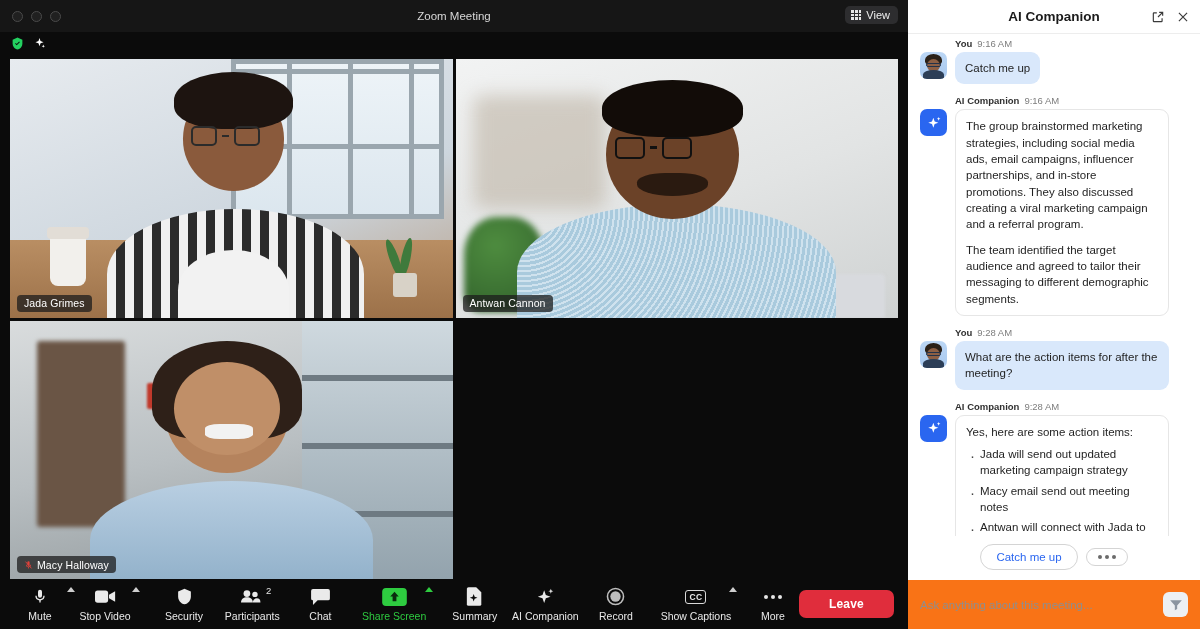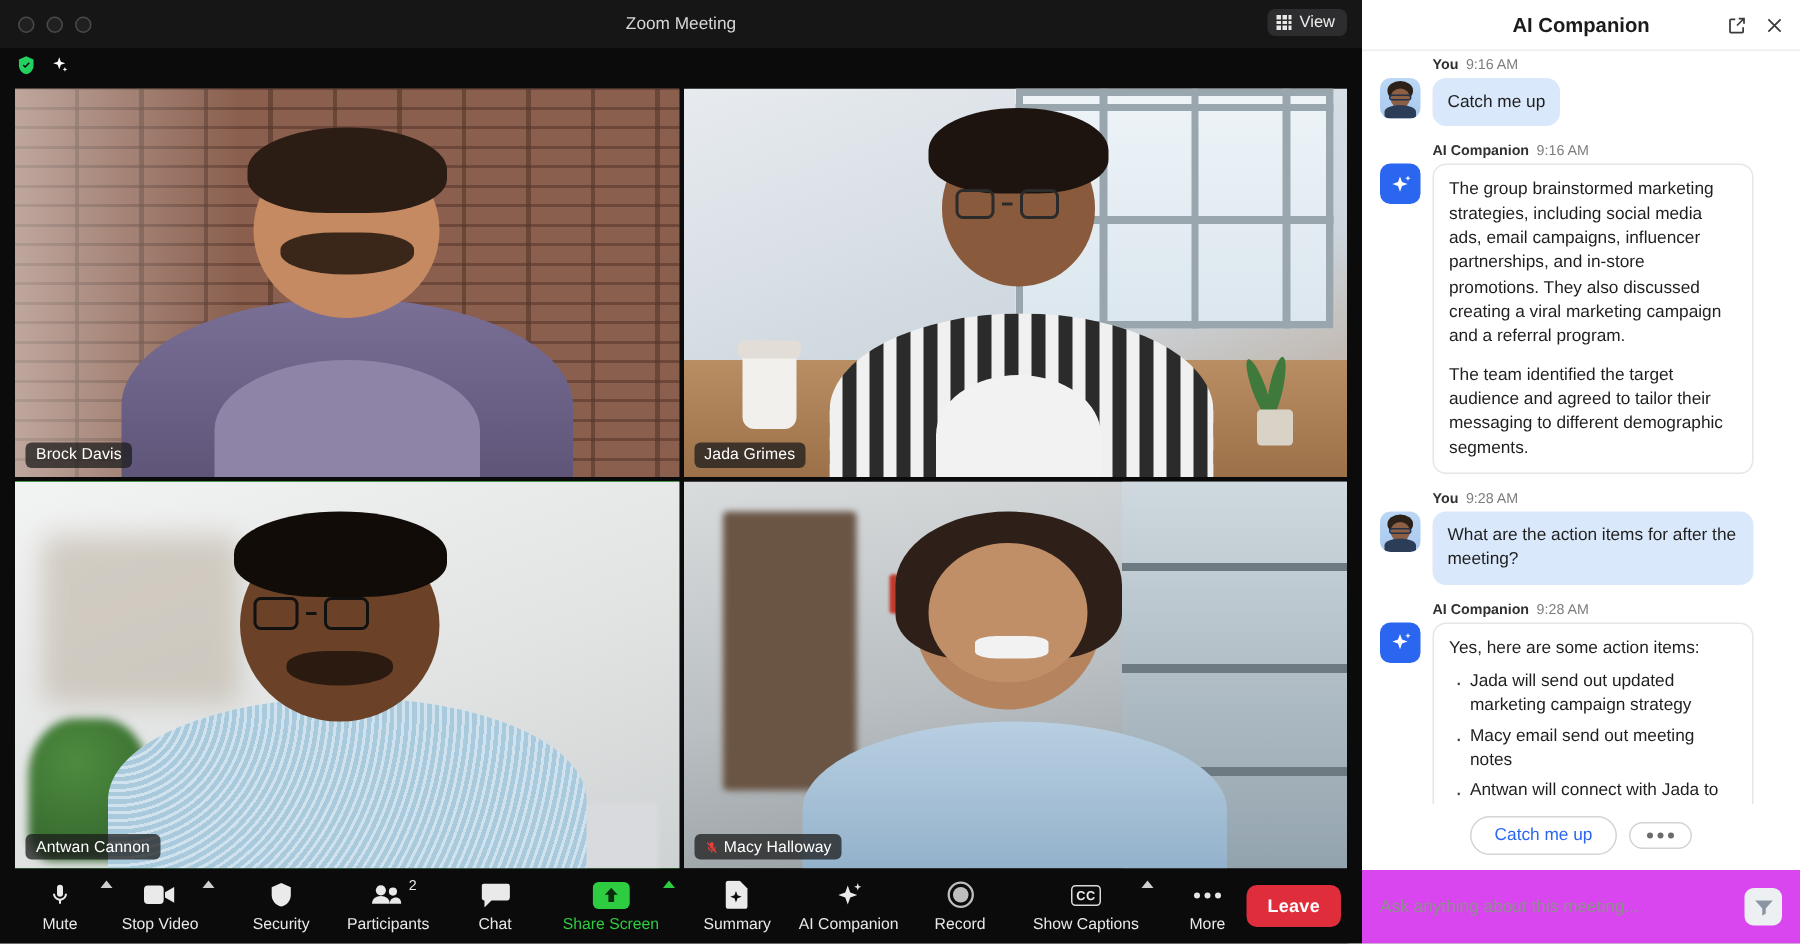--- a/index.html
+++ b/index.html
@@ -138,21 +138,21 @@
   .caret {
     width: 0; height: 0; border-left: 4px solid transparent;
     border-right: 4px solid transparent; border-bottom: 5px solid #cfcfcf;
     margin: 4px 0 0 1px; align-self: flex-start;
   }
   .caret.green { border-bottom-color: #2ecc40; }
   .caret-wrap { display:flex; align-items:center; height:42px; padding:0 4px 14px 0; }
   .badge-num { font-size: 9.5px; color:#e6e6e6; position:absolute; top:-1px; right:-8px; }
   #leave-btn {
     margin-left: auto; background: #e02d3c; color: #fff;
-    font-size: 12px; font-weight: bold; padding: 7px 14px;
+    font-size: 12px; font-weight: bold; padding: 7px 30px;
     border-radius: 7px; letter-spacing:.2px;
   }
   .cc-box { border:1.6px solid #d9d9d9; border-radius:3px; font-size:8.5px;
             padding:1px 3px; color:#e9e9e9; font-weight:bold; letter-spacing:.3px; }
   .dots3 { display:flex; gap:3px; }
   .dots3 i { width:4px;height:4px;background:#e6e6e6;border-radius:50%; }
 
   
   #ai-panel {
     width: 292px; height: 629px; background: #fff;
@@ -216,21 +216,21 @@
     background: #fff; display:flex; align-items:center;
   }
   #privacy-bar {
     flex: none; height: 22px; background: #f4f5f7;
     display: flex; align-items: center; justify-content: center; gap: 5px;
     border-top: 1px solid #e8e8e8; border-bottom: 1px solid #e8e8e8;
   }
   #privacy-text { font-size: 10px; color: #4b4b4b; }
   #composer {
     flex: none; height: 49px; display: flex; align-items: center;
-    padding: 0 12px; gap: 8px; background:#d946ef;justify-content:flex-end;
+    padding: 0 12px; gap: 8px; background:#f97316;justify-content:flex-end;
   }
   #ask-input {
     flex: 1; border: none; outline: none; font-size: 11.5px;
     color: #2b2b2b; font-family: "Liberation Sans", sans-serif;
     background: transparent;
   }
   #ask-input::placeholder { color: #8e8e8e; }
   #send-btn {
     width: 25px; height: 25px; border-radius: 6px; background: #edf0f3;
     display: flex; align-items: center; justify-content: center;
@@ -272,34 +272,20 @@
         <path fill="#0b0b0b" d="M10.6 15.4l-3-3 1.3-1.3 1.7 1.7 4.4-4.4 1.3 1.3-5.7 5.7z"></path>
       </svg>
       <svg class="sparkle-ic" viewBox="0 0 24 24">
         <path fill="#ffffff" d="M12 2l1.9 5.6L19.5 9.5l-5.6 1.9L12 17l-1.9-5.6L4.5 9.5l5.6-1.9L12 2z"></path>
         <path fill="#ffffff" d="M19 14l.8 2.2 2.2.8-2.2.8-.8 2.2-.8-2.2-2.2-.8 2.2-.8.8-2.2z"></path>
       </svg>
     </div>
 
     <div id="video-grid">
 
-      <div class="tile">
-        <div class="tile-scene">
-          <div class="t1-bg"></div>
-            <div class="t1-light"></div>
-          <div class="person-body" style="left:16%;bottom:0;width:68%;height:46%;background:linear-gradient(#7a6f95,#5f5579);"></div>
-          <div class="person-body" style="left:30%;bottom:0;width:40%;height:30%;background:#8e84a8;"></div>
-          <div class="person-head" style="left:36%;top:14%;width:28%;height:45%;background:#c68a62;"></div>
-          <div class="hair" style="left:35%;top:10%;width:30%;height:22%;background:#2b1d14;"></div>
-          <div class="person-head" style="left:40%;top:37%;width:20%;height:11%;background:#3a2719;border-radius:40% 40% 50% 50%;"></div>
-        </div>
-        <div class="name-tag">
-          <span>Brock Davis</span>
-        </div>
-      </div>
 
       <div class="tile">
         <div class="tile-scene">
           <div class="t2-bg"></div>
             <div class="t2-win"></div>
             <div class="t2-desk"></div>
           <div class="t2-plant">
               <b style="transform:rotate(-20deg)"></b>
               <b style="transform:rotate(12deg)"></b>
               <i></i>

